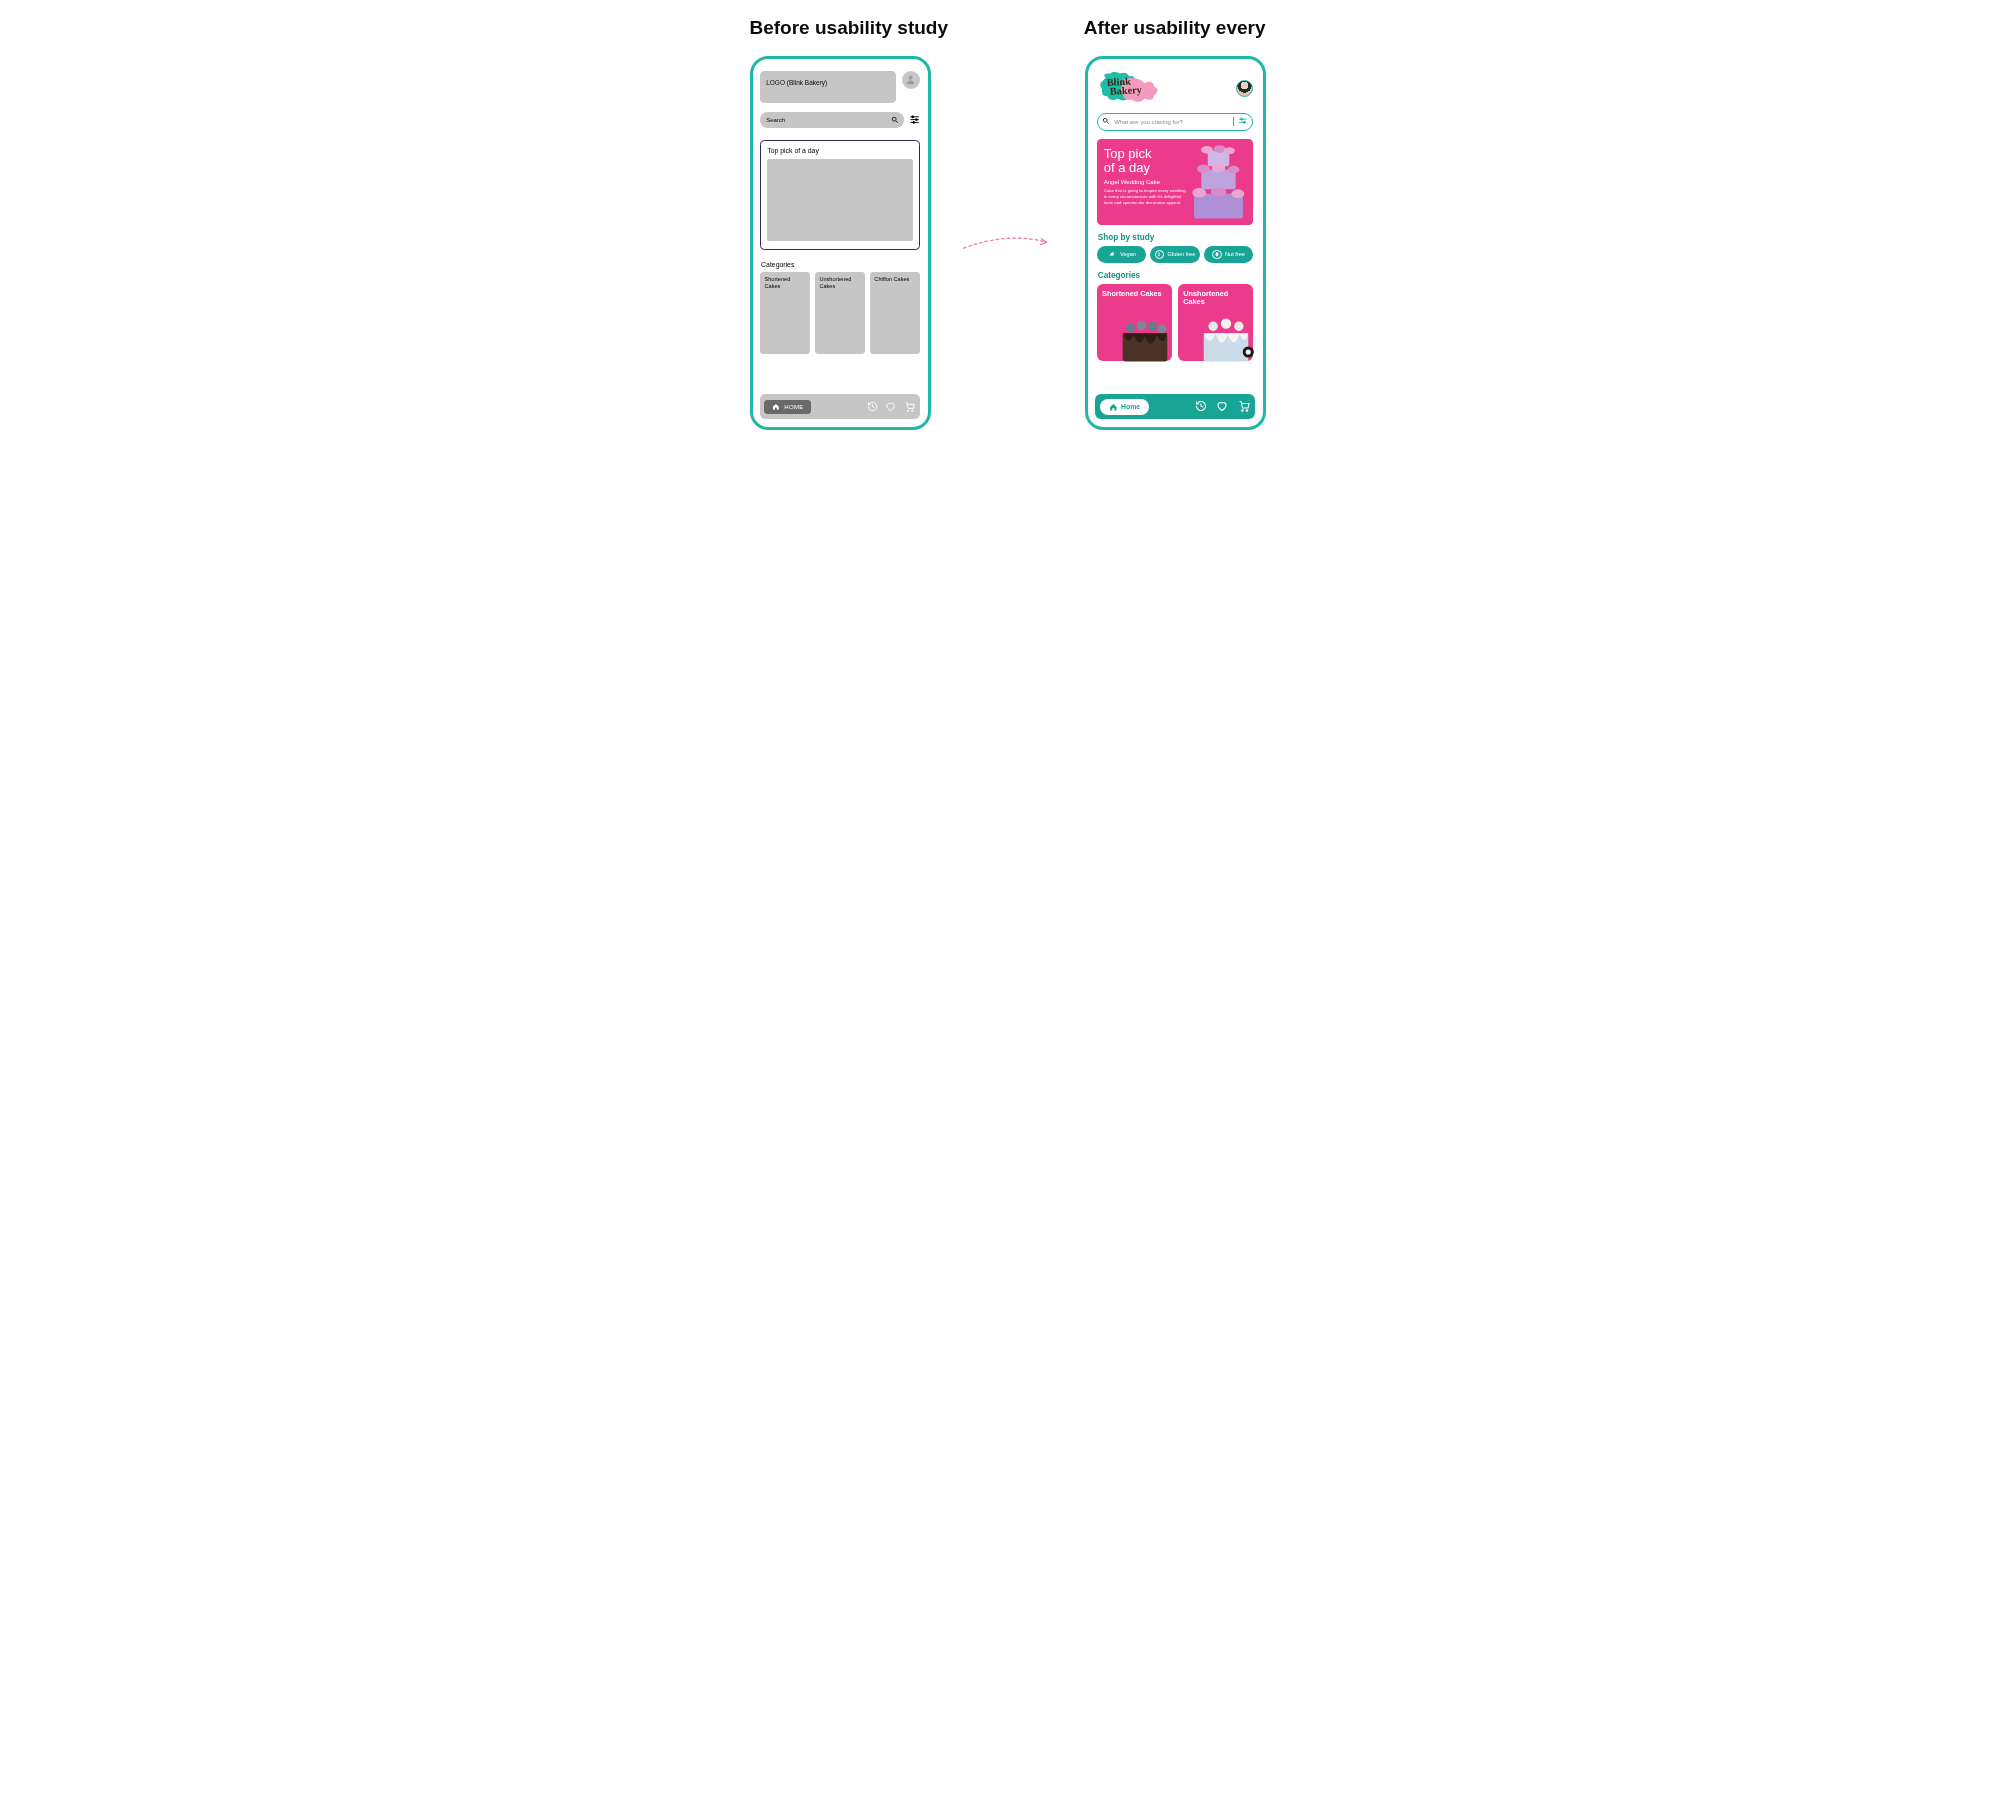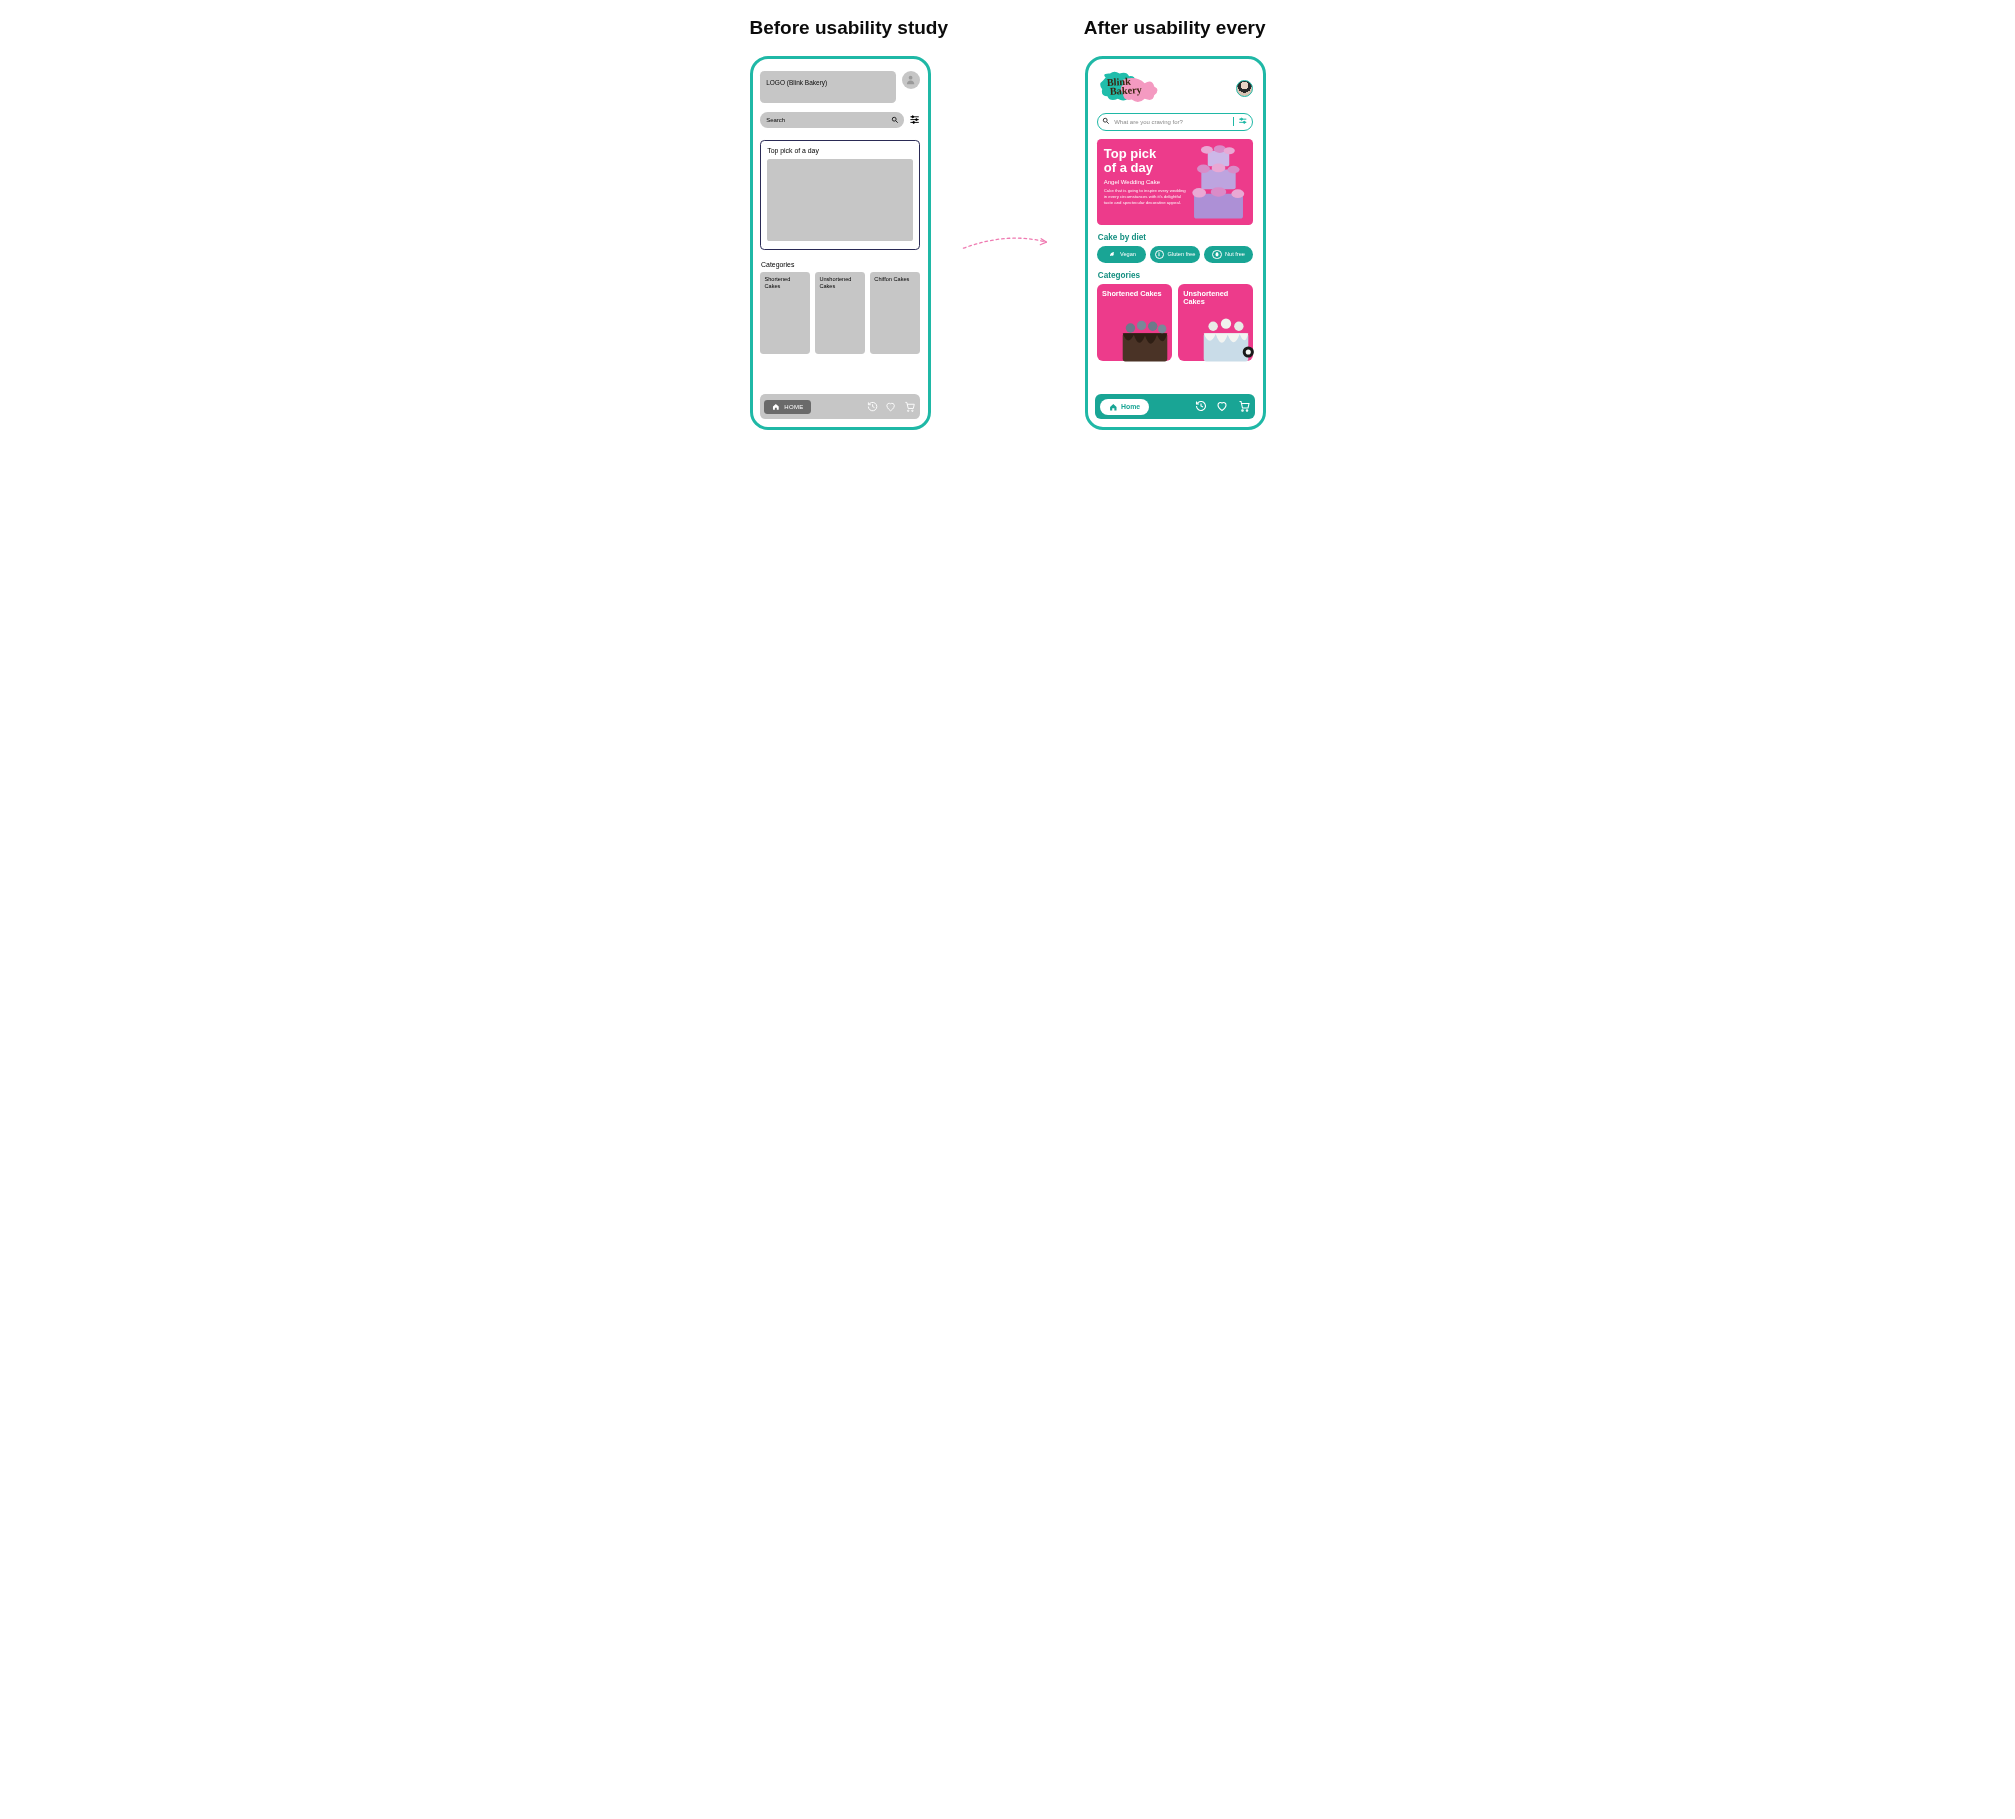--- a/index.html
+++ b/index.html
@@ -40,21 +40,21 @@
 .af-logo { width: 65px; height: 34px; position: relative; }
 .af-logo-blob { position: absolute; inset: 0; }
 .af-logo-text { position: absolute; left: 10.3px; top: 6px; font-family: "Brush Script MT", cursive; font-size: 10.3px; font-weight: 700; color: #3a2410; line-height: 0.9; transform: rotate(-3deg); }
 .af-avatar { width: 17px; height: 17px; border-radius: 50%; border: 1.1px solid #1fb8a6; background: radial-gradient(circle at 50% 30%, #e8d4c4 0 30%, #2a2a2a 30% 55%, #d8c4b4 55% 100%); }
 .af-search { margin: 0 1.7px 8.6px; border: 0.9px solid #1fb8a6; border-radius: 10.3px; height: 18px; display: flex; align-items: center; padding: 0 4.3px; gap: 4.3px; }
 .af-search-mag svg { width: 7.7px; height: 7.7px; }
 .af-search-ph { flex: 1; color: #8a8a8a; font-size: 6px; }
 .af-search-sep { width: 0.6px; height: 9.5px; background: #1fb8a6; }
 .af-search-filter svg { width: 9.5px; height: 9.5px; }
 .af-hero { margin: 0 1.7px 7.7px; background: #ed3b8b; border-radius: 4.3px; height: 86px; padding: 7.7px 6.9px; color: #fff; position: relative; overflow: hidden; }
-.af-hero-title { font-size: 13px; font-weight: 700; line-height: 1.05; margin-bottom: 4.3px; }
+.af-hero-title { font-size: 13px; font-weight: 400; line-height: 1.05; margin-bottom: 4.3px; }
 .af-hero-sub { font-size: 6px; font-weight: 500; margin-bottom: 3.4px; }
 .af-hero-desc { font-size: 4.3px; line-height: 1.35; max-width: 82px; opacity: 0.95; }
 .af-cake { position: absolute; right: 1.7px; top: 3.4px; width: 65px; height: 79px; }
 .af-sect-title { font-size: 8.2px; font-weight: 700; color: #148f80; margin: 0 2.6px 4.3px; }
 .af-diet { display: flex; gap: 4.3px; margin: 0 1.7px 8.6px; }
 .af-pill { flex: 1; background: #19a595; color: #fff; border-radius: 8.6px; height: 16.3px; display: flex; align-items: center; justify-content: center; gap: 3.4px; font-size: 5.6px; font-weight: 500; }
 .af-pill-icon { width: 9.5px; height: 9.5px; border: 0.9px solid #fff; border-radius: 50%; display: flex; align-items: center; justify-content: center; }
 .af-pill-icon.noborder { border: none; }
 .af-pill-icon svg { width: 6px; height: 6px; fill: #fff; }
 .af-cats { display: flex; gap: 6px; margin: 0 1.7px; }
@@ -203,21 +203,21 @@
             <ellipse cx="100" cy="18" rx="13" ry="8" fill="#e9a8d4"></ellipse>
           <ellipse cx="40" cy="60" rx="15" ry="10" fill="#d98cc8"></ellipse>
             <ellipse cx="75" cy="58" rx="16" ry="10" fill="#e9a8d4"></ellipse>
             <ellipse cx="110" cy="62" rx="14" ry="9" fill="#d98cc8"></ellipse>
           <ellipse cx="30" cy="116" rx="16" ry="11" fill="#e9a8d4"></ellipse>
             <ellipse cx="75" cy="114" rx="18" ry="11" fill="#d98cc8"></ellipse>
             <ellipse cx="120" cy="118" rx="15" ry="10" fill="#e9a8d4"></ellipse>
         </svg>
       </div>
 
-      <div class="af-sect-title">Cake by diet</div>
+      <div class="af-sect-title">Shop by study</div>
       <div class="af-diet">
         <div class="af-pill">
           <span class="af-pill-icon noborder">
               <svg viewBox="0 0 24 24">
                 <path d="M4 20 Q4 6 20 4 Q18 20 4 20 Z"></path>
                 <path d="M12 20 Q12 10 20 10 Q20 20 12 20 Z" opacity="0.85"></path>
               </svg>
             </span>
           <span>Vegan</span>
         </div>

